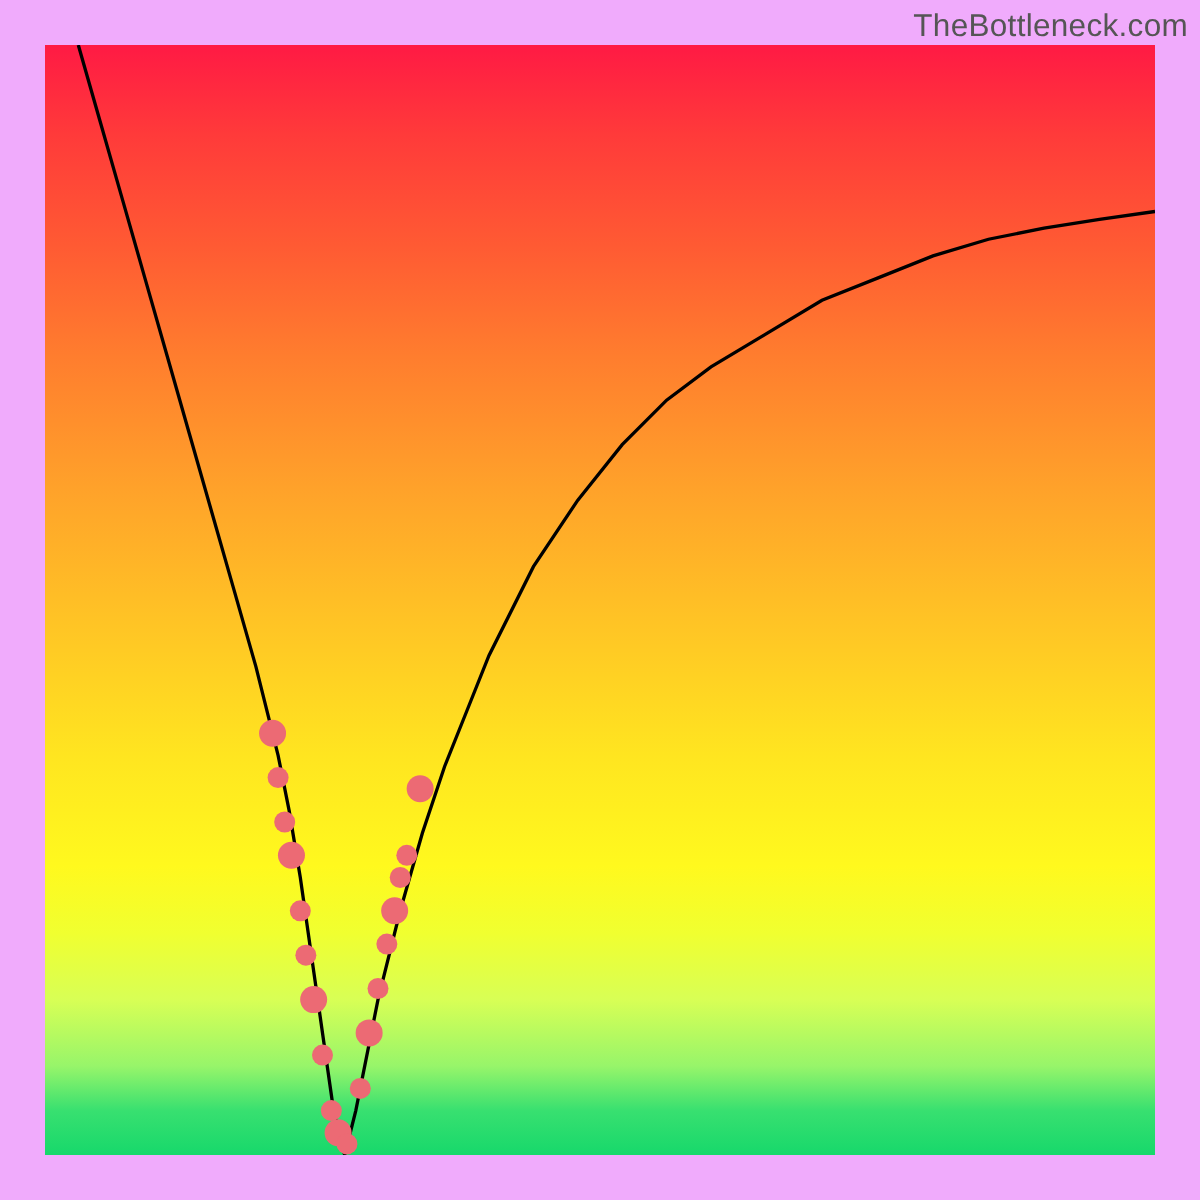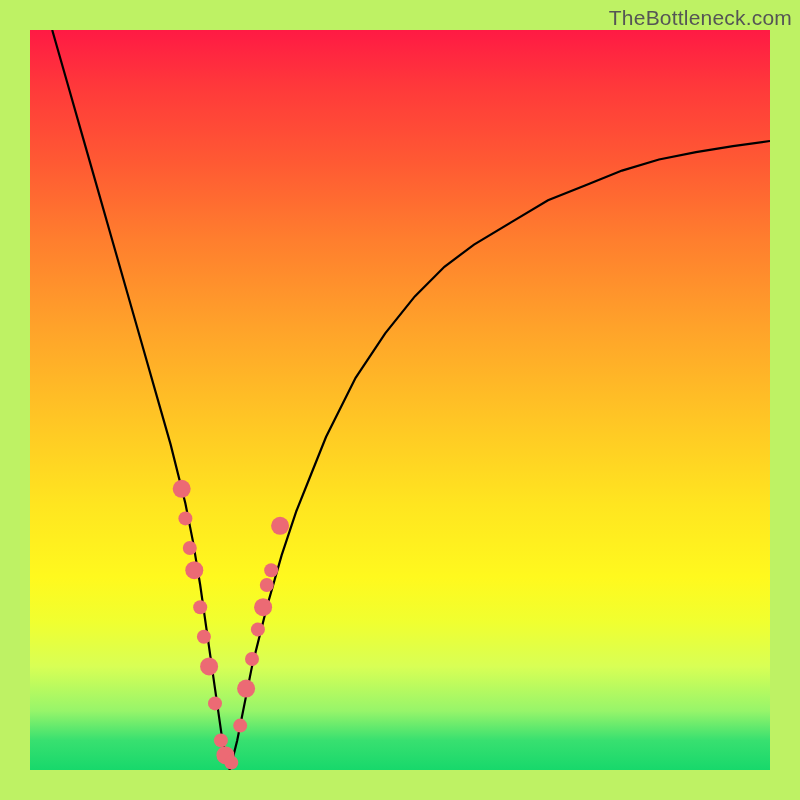--- a/index.html
+++ b/index.html
@@ -8,21 +8,21 @@
     width: 800px;
     height: 800px;
     overflow: hidden;
     background: #000;
     font-family: Arial, Helvetica, sans-serif;
   }
   .frame {
     position: relative;
     width: 800px;
     height: 800px;
-    background: #bef264;
+    background: #f0abfc;
   }
   .plot-area {
     position: absolute;
     left: 30px;
     top: 30px;
     width: 740px;
     height: 740px;
     background: linear-gradient(
       to bottom,
       #ff1a44 0%,

